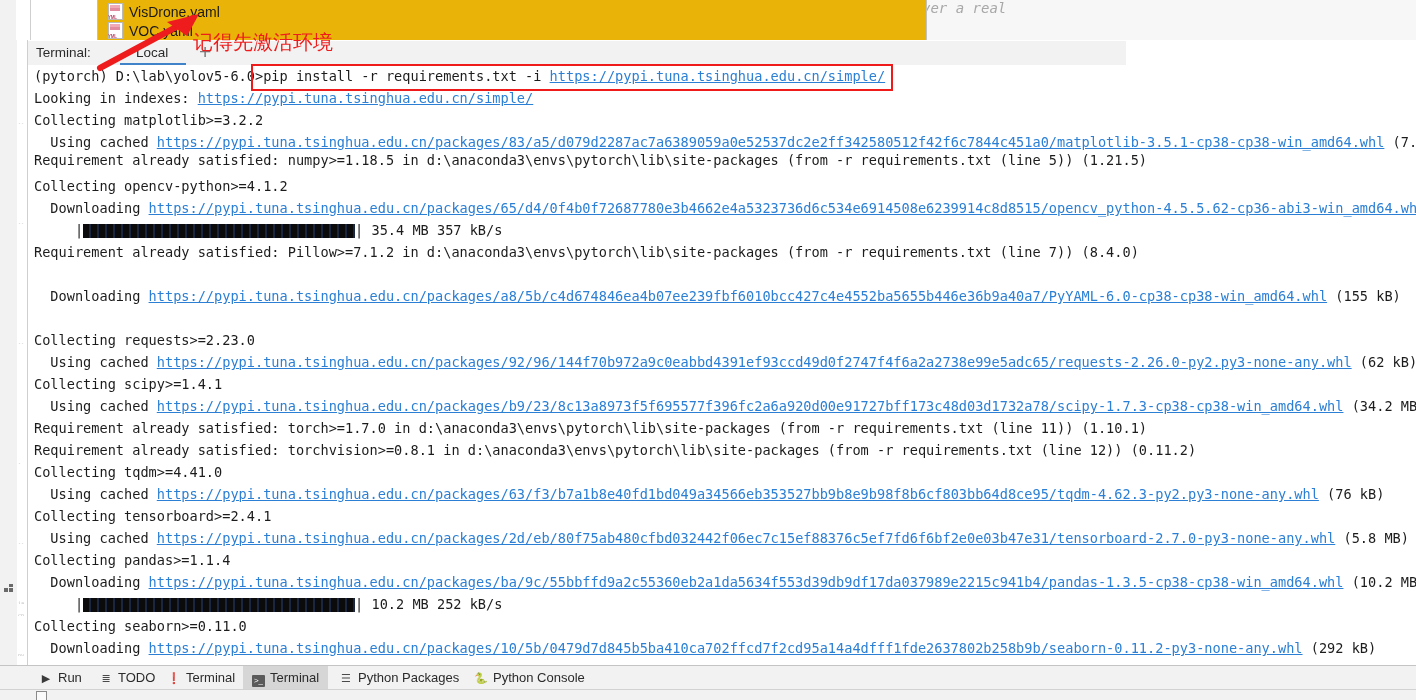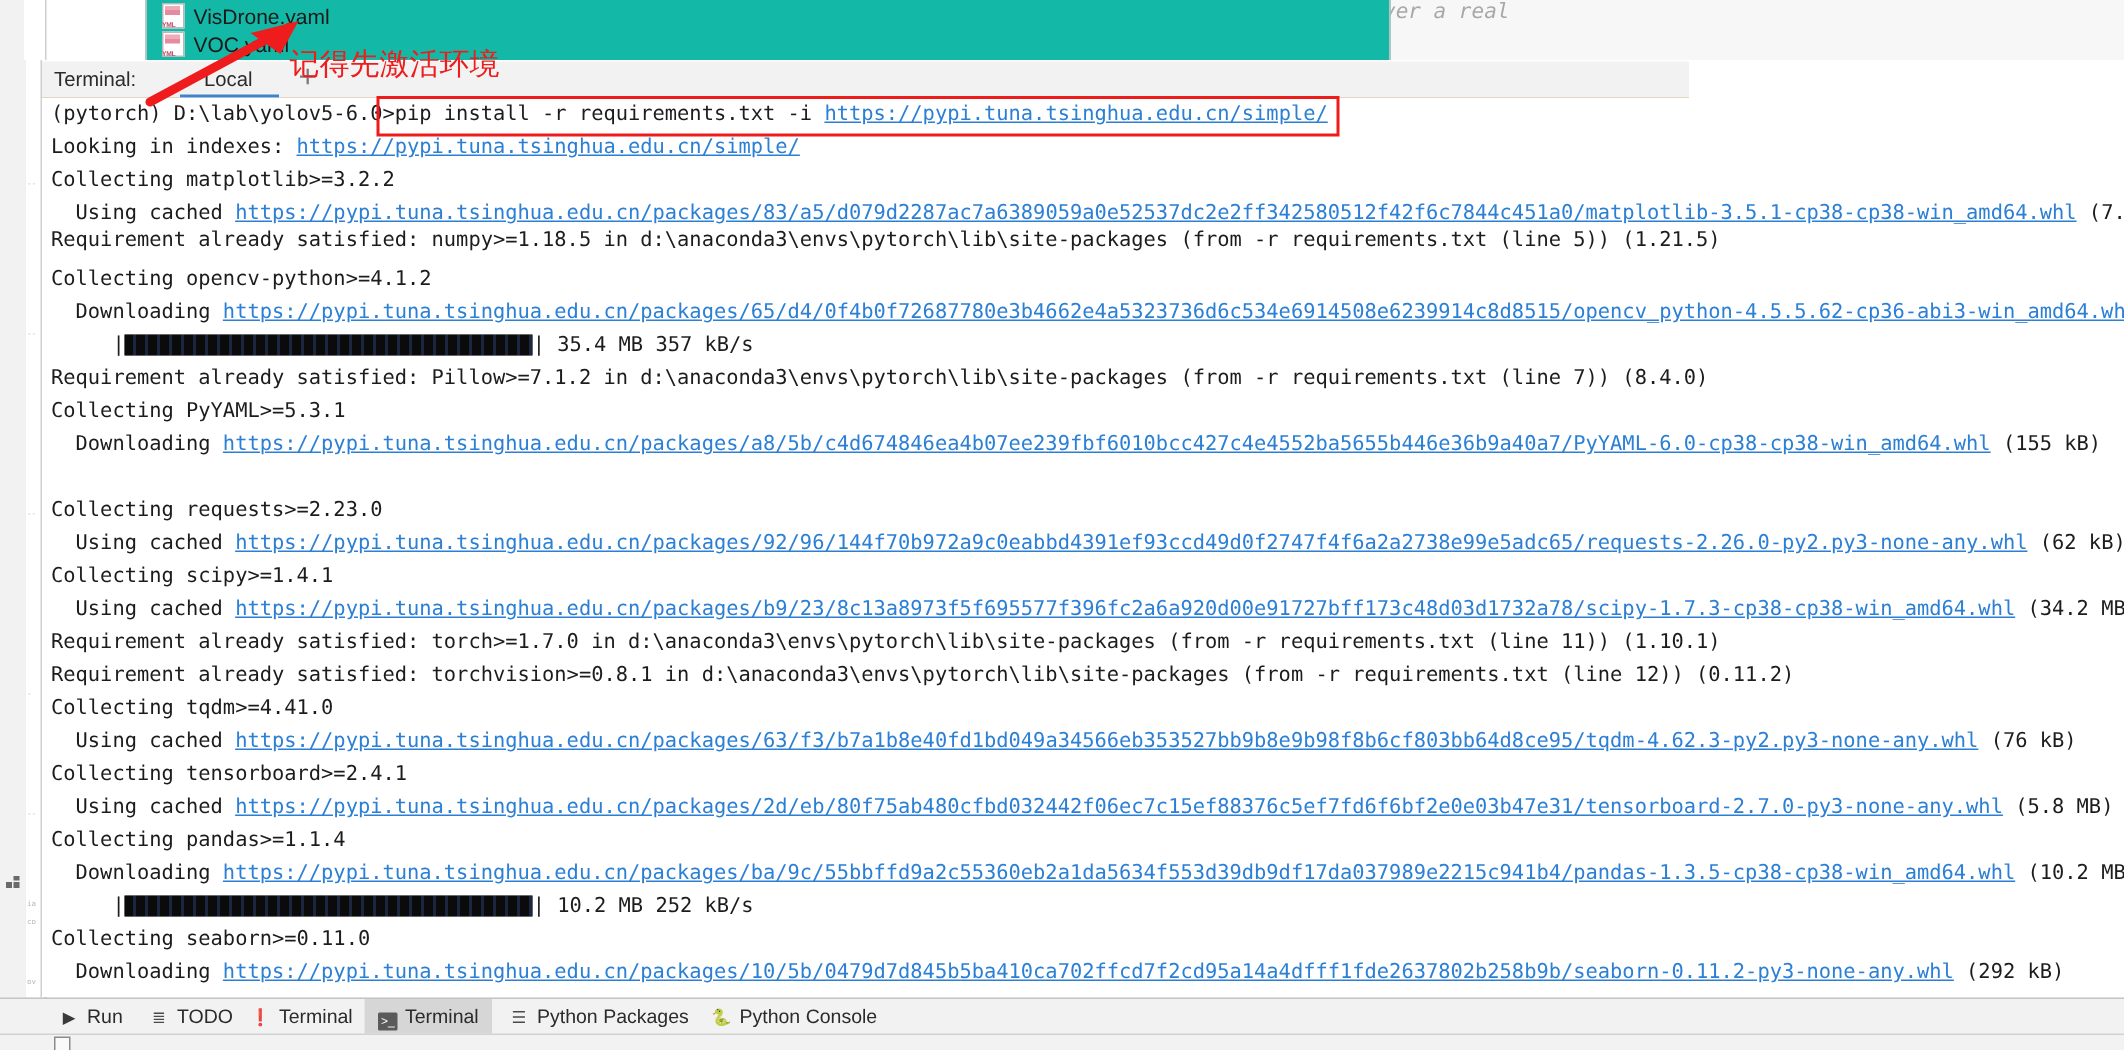--- a/index.html
+++ b/index.html
@@ -50,21 +50,21 @@
   .stft-label {
     position: absolute; left: 90px; top: -2px;
     color: #3a3a3a; font-size: 13px;
     font-family: "Liberation Sans", sans-serif;
     white-space: pre;
   }
 
   
   .files-popup {
     position: absolute; left: 97px; top: 0; width: 828px; height: 41px;
-    background: #14b8a6; border: 1px solid #c0c0c0; border-top: none;
+    background: #eab308; border: 1px solid #c0c0c0; border-top: none;
     overflow: hidden;
   }
   .file-row { position: absolute; left: 10px; height: 17px; white-space: nowrap; }
   .file-row .fname {
     font-size: 14px; color: #1a1a1a;
     font-family: "Liberation Sans", sans-serif;
     vertical-align: middle;
   }
   .yml-icon {
     display: inline-block; position: relative;
@@ -300,21 +300,20 @@
   <div class="console">
       <div class="cline" style="top: 0px;"><span>(pytorch) D:\lab\yolov5-6.0&gt;pip install -r requirements.txt -i </span><span class="lnk">https://pypi.tuna.tsinghua.edu.cn/simple/</span></div>
       <div class="cline" style="top: 22px;"><span>Looking in indexes: </span><span class="lnk">https://pypi.tuna.tsinghua.edu.cn/simple/</span></div>
       <div class="cline" style="top: 44px;"><span>Collecting matplotlib&gt;=3.2.2</span></div>
       <div class="cline" style="top: 66px;"><span>  Using cached </span><span class="lnk">https://pypi.tuna.tsinghua.edu.cn/packages/83/a5/d079d2287ac7a6389059a0e52537dc2e2ff342580512f42f6c7844c451a0/matplotlib-3.5.1-cp38-cp38-win_amd64.whl</span><span> (7.2 MB)</span></div>
       <div class="cline" style="top: 84px;"><span>Requirement already satisfied: numpy&gt;=1.18.5 in d:\anaconda3\envs\pytorch\lib\site-packages (from -r requirements.txt (line 5)) (1.21.5)</span></div>
       <div class="cline" style="top: 110px;"><span>Collecting opencv-python&gt;=4.1.2</span></div>
       <div class="cline" style="top: 132px;"><span>  Downloading </span><span class="lnk">https://pypi.tuna.tsinghua.edu.cn/packages/65/d4/0f4b0f72687780e3b4662e4a5323736d6c534e6914508e6239914c8d8515/opencv_python-4.5.5.62-cp36-abi3-win_amd64.whl</span></div>
       <div class="cline" style="top: 154px;"><span>     |</span><span class="bar" style="width: 272px;"></span><span>| 35.4 MB 357 kB/s</span></div>
       <div class="cline" style="top: 176px;"><span>Requirement already satisfied: Pillow&gt;=7.1.2 in d:\anaconda3\envs\pytorch\lib\site-packages (from -r requirements.txt (line 7)) (8.4.0)</span></div>
-      <div class="cline" style="top: 198px;"><span>Collecting PyYAML&gt;=5.3.1</span></div>
       <div class="cline" style="top: 220px;"><span>  Downloading </span><span class="lnk">https://pypi.tuna.tsinghua.edu.cn/packages/a8/5b/c4d674846ea4b07ee239fbf6010bcc427c4e4552ba5655b446e36b9a40a7/PyYAML-6.0-cp38-cp38-win_amd64.whl</span><span> (155 kB)</span></div>
       <div class="cline" style="top: 264px;"><span>Collecting requests&gt;=2.23.0</span></div>
       <div class="cline" style="top: 286px;"><span>  Using cached </span><span class="lnk">https://pypi.tuna.tsinghua.edu.cn/packages/92/96/144f70b972a9c0eabbd4391ef93ccd49d0f2747f4f6a2a2738e99e5adc65/requests-2.26.0-py2.py3-none-any.whl</span><span> (62 kB)</span></div>
       <div class="cline" style="top: 308px;"><span>Collecting scipy&gt;=1.4.1</span></div>
       <div class="cline" style="top: 330px;"><span>  Using cached </span><span class="lnk">https://pypi.tuna.tsinghua.edu.cn/packages/b9/23/8c13a8973f5f695577f396fc2a6a920d00e91727bff173c48d03d1732a78/scipy-1.7.3-cp38-cp38-win_amd64.whl</span><span> (34.2 MB)</span></div>
       <div class="cline" style="top: 352px;"><span>Requirement already satisfied: torch&gt;=1.7.0 in d:\anaconda3\envs\pytorch\lib\site-packages (from -r requirements.txt (line 11)) (1.10.1)</span></div>
       <div class="cline" style="top: 374px;"><span>Requirement already satisfied: torchvision&gt;=0.8.1 in d:\anaconda3\envs\pytorch\lib\site-packages (from -r requirements.txt (line 12)) (0.11.2)</span></div>
       <div class="cline" style="top: 396px;"><span>Collecting tqdm&gt;=4.41.0</span></div>
       <div class="cline" style="top: 418px;"><span>  Using cached </span><span class="lnk">https://pypi.tuna.tsinghua.edu.cn/packages/63/f3/b7a1b8e40fd1bd049a34566eb353527bb9b8e9b98f8b6cf803bb64d8ce95/tqdm-4.62.3-py2.py3-none-any.whl</span><span> (76 kB)</span></div>
       <div class="cline" style="top: 440px;"><span>Collecting tensorboard&gt;=2.4.1</span></div>

